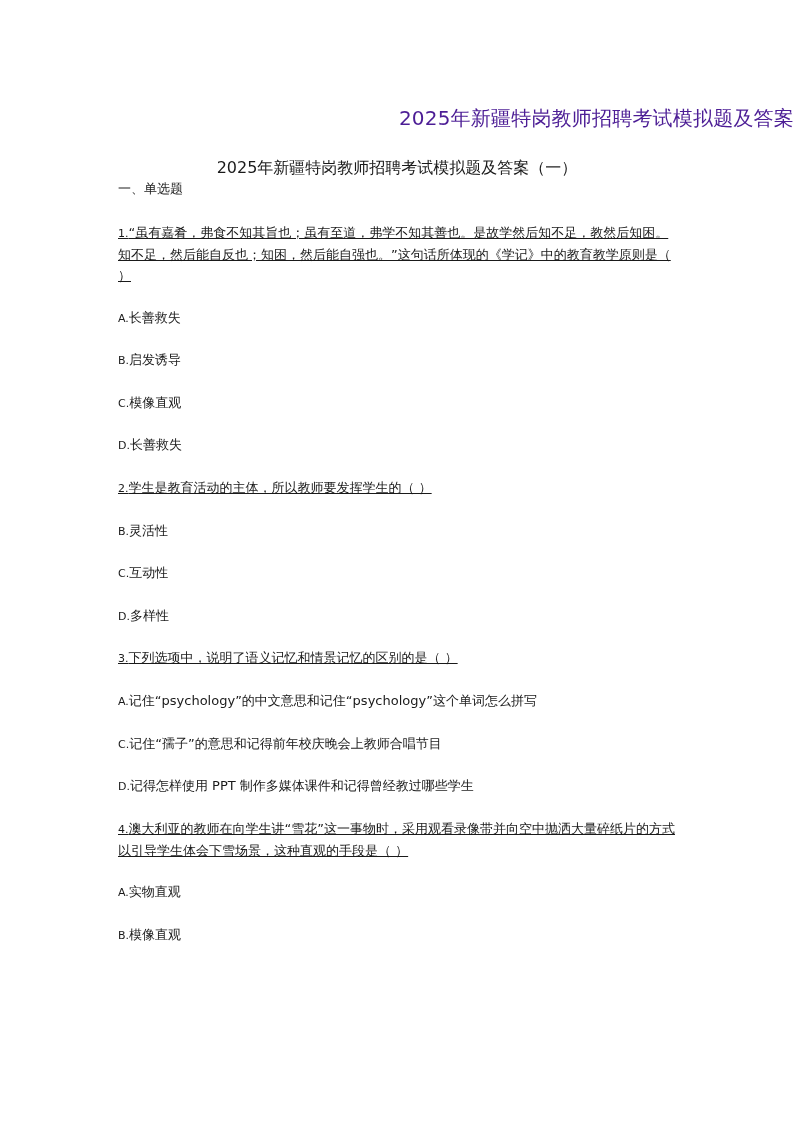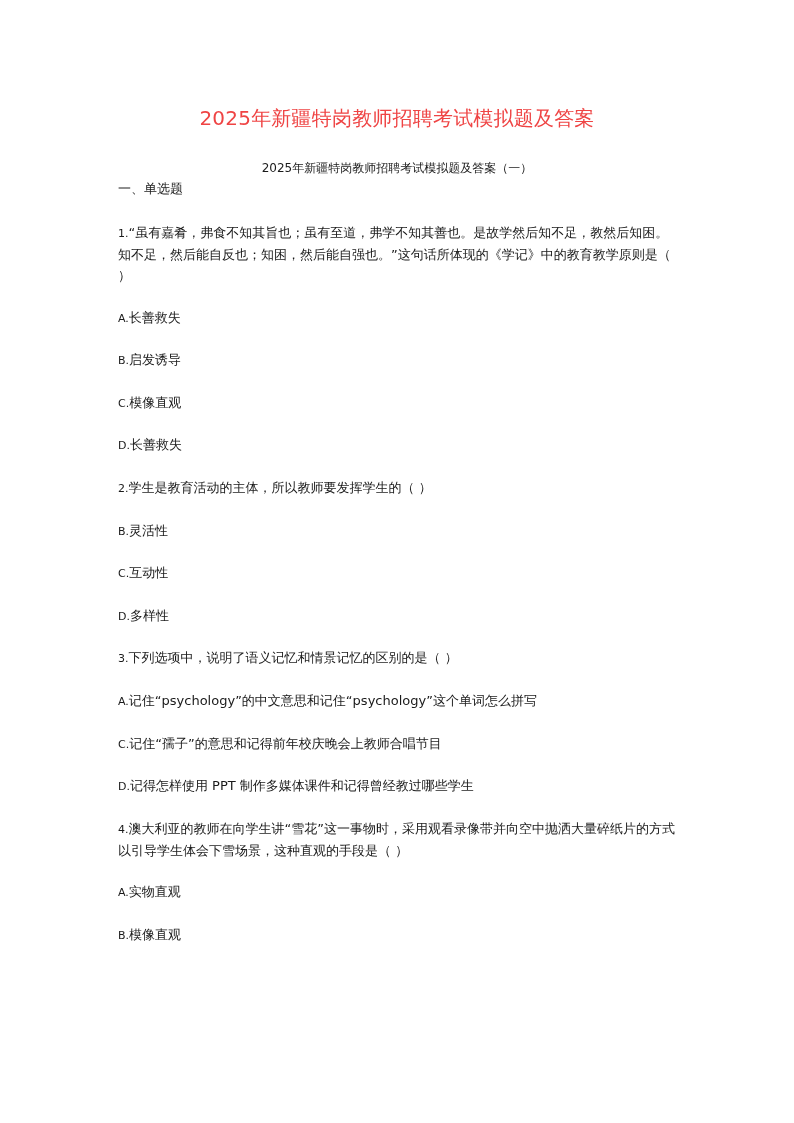--- a/index.html
+++ b/index.html
@@ -20,33 +20,33 @@
       left: 0; top: 0;
       width: 794px;
       height: 1123px;
       background: #fff;
     }
     .doc-title {
       position: absolute;
       top: 104px;
       left: 0;
       width: 794px;
-      text-align: center;
+      text-align: right;
       font-size: 20px;
       line-height: 28px;
-      color: #ef4444;
+      color: #4c1d95;
       letter-spacing: 0.2px;
     }
     .doc-subtitle {
       position: absolute;
       top: 159px;
       left: 0;
       width: 794px;
       text-align: center;
-      font-size: 12px;
+      font-size: 16px;
       line-height: 18px;
       color: #1a1a1a;
       padding-left: 0;
     }
     .section-label {
       position: absolute;
       top: 180px;
       left: 118px;
       font-size: 13px;
       line-height: 18px;
@@ -58,20 +58,21 @@
       width: 560px;
       font-size: 13px;
       line-height: 21px;
     }
     .para {
       margin: 0 0 21px 0;
       min-height: 21px;
     }
     .question {
       margin: 0 0 20.6px 0;
+      text-decoration: underline;
     }
     .option {
       margin: 0 0 20.6px 0;
     }
     .label-prefix {
       font-size: 11px;
     }
   </style>
 </head>
 <body>

